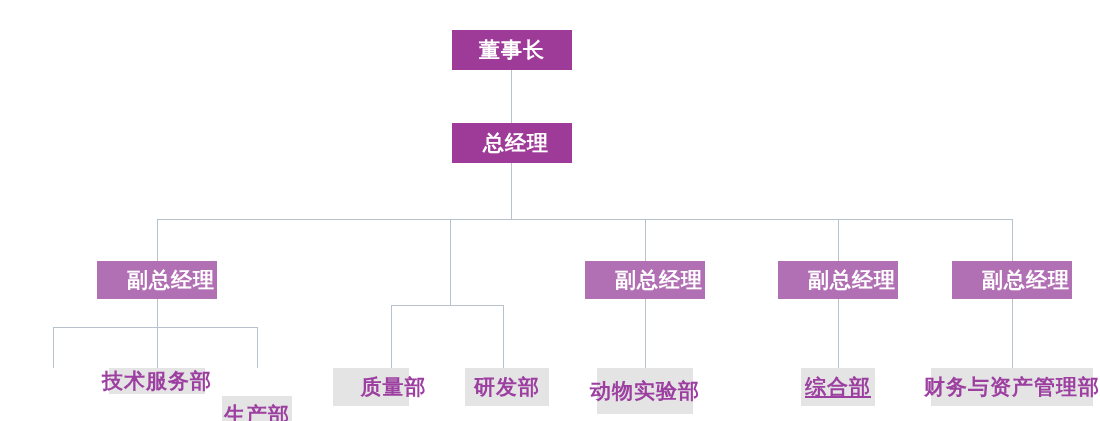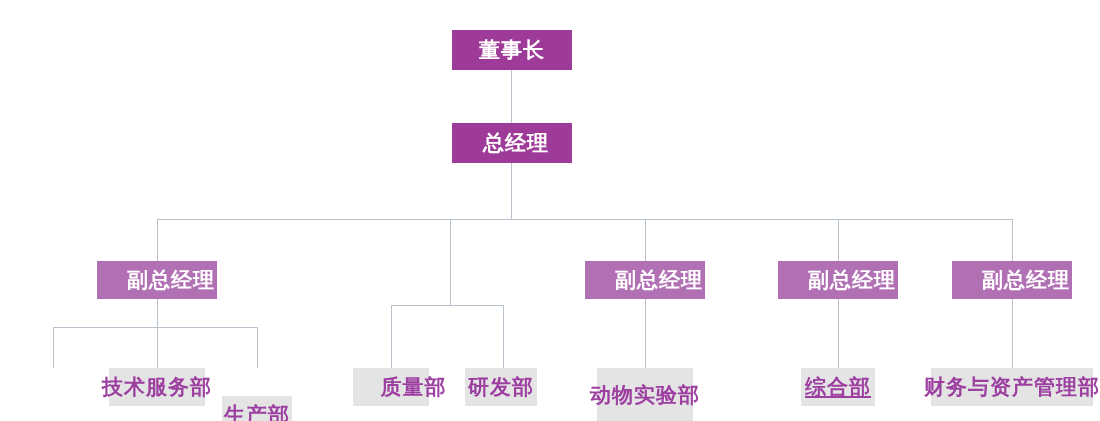--- a/index.html
+++ b/index.html
@@ -58,21 +58,21 @@
   <div class="vl" style="left:1012px;top:299px; height:69px;"></div>
 
   <div class="node lv1" style="left:452px; top:30px;  width:120px; height:40px;">董事长</div>
   <div class="node lv1" style="left:452px; top:123px; width:120px; height:40px;padding-left:8px;">总经理</div>
 
   <div class="node lv2" style="left:97px;  top:261px; width:120px; height:38px;">副总经理</div>
   <div class="node lv2" style="left:585px; top:261px; width:120px; height:38px;">副总经理</div>
   <div class="node lv2" style="left:778px; top:261px; width:120px; height:38px;">副总经理</div>
   <div class="node lv2" style="left:952px; top:261px; width:120px; height:38px;">副总经理</div>
 
-  <div class="node leaf" style="left:109px; top:368px; width:96px;  height:38px;">技术服务部</div>
+  <div class="node leaf" style="left:109px; top:368px; width:96px;  height:26px;">技术服务部</div>
   <div class="node leaf" style="left:222px; top:368px; width:70px;  height:38px;margin-top:28px;">生产部</div>
-  <div class="node leaf" style="left:353px; top:368px; width:76px;  height:38px;padding-left:45px;">质量部</div>
-  <div class="node leaf" style="left:465px; top:368px; width:72px;  height:38px;">研发部</div>
-  <div class="node leaf" style="left:597px; top:368px; width:96px;  height:54px;">动物实验部</div>
+  <div class="node leaf" style="left:333px; top:368px; width:76px;  height:38px;padding-left:45px;">质量部</div>
+  <div class="node leaf" style="left:465px; top:368px; width:84px;  height:38px;">研发部</div>
+  <div class="node leaf" style="left:597px; top:368px; width:96px;  height:46px;">动物实验部</div>
   <div class="node leaf" style="left:801px; top:368px; width:74px;  height:38px;text-decoration:underline;">综合部</div>
   <div class="node leaf" style="left:931px; top:368px; width:162px; height:38px;">财务与资产管理部</div>
 
 </div>
 
 </body></html>

